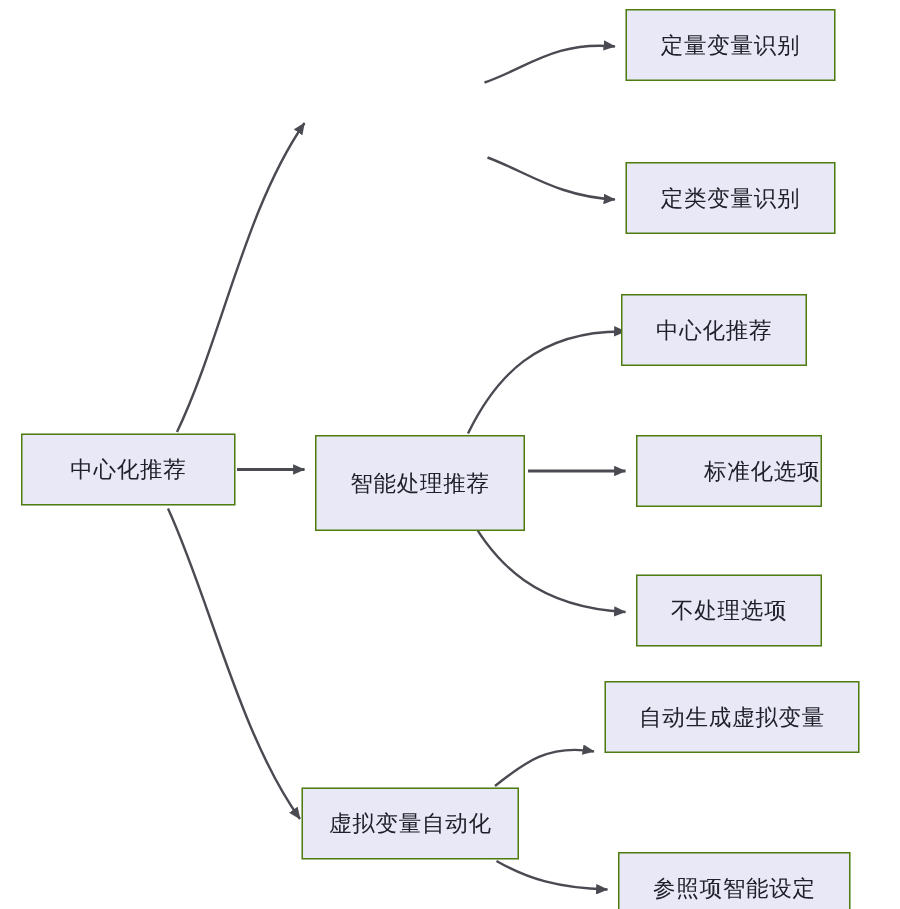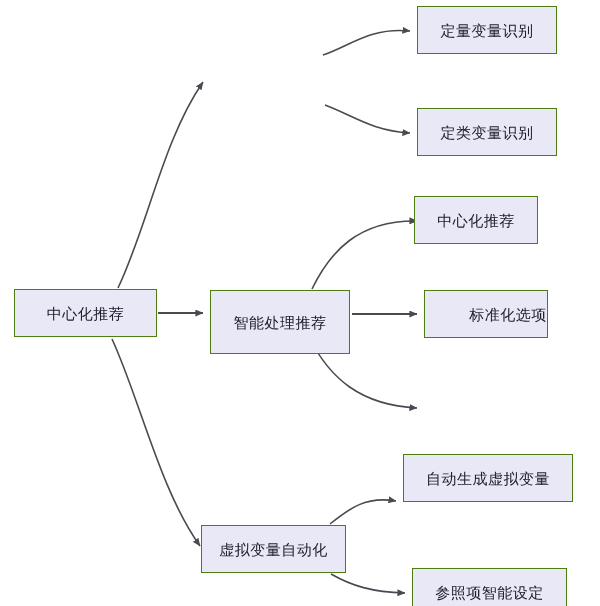--- a/index.html
+++ b/index.html
@@ -96,20 +96,23 @@
   </div>
 
   <div class="node" style="left:414px; top:196px; width:124px; height:48px;justify-content:center;">
     <span class="node-label">中心化推荐</span>
   </div>
 
   <div class="node" style="left:424px; top:290px; width:124px; height:48px;padding-left:44px;">
     <span class="node-label">标准化选项</span>
   </div>
 
+  <div class="node" style="left:424px; top:383px; width:124px; height:48px;">
+    <span class="node-label">不处理选项</span>
+  </div>
 
   <div class="node" style="left:403px; top:454px; width:170px; height:48px;">
     <span class="node-label">自动生成虚拟变量</span>
   </div>
 
   <div class="node" style="left:412px; top:568px; width:155px; height:48px;">
     <span class="node-label">参照项智能设定</span>
   </div>
 
 </div>

